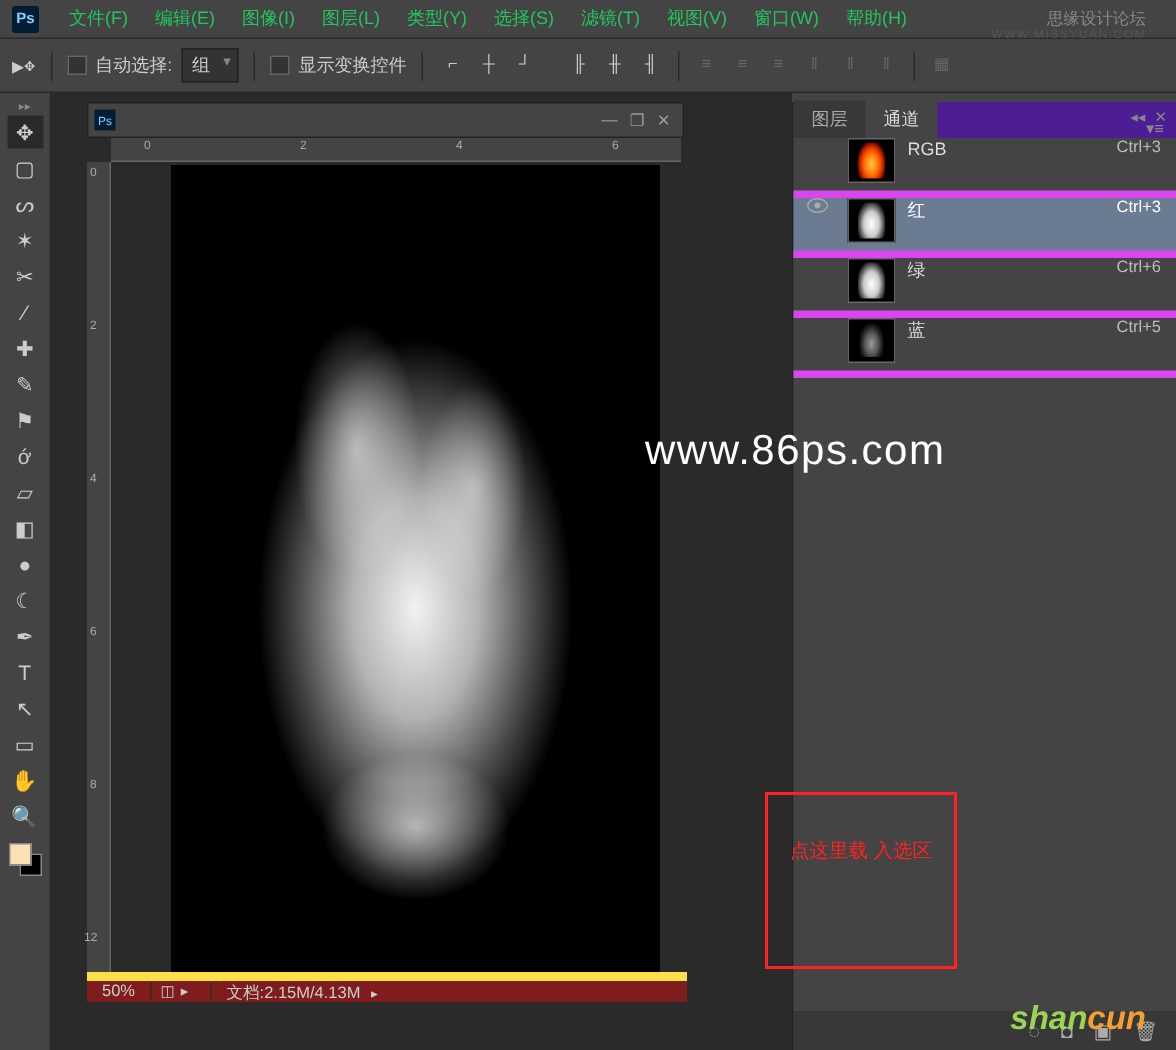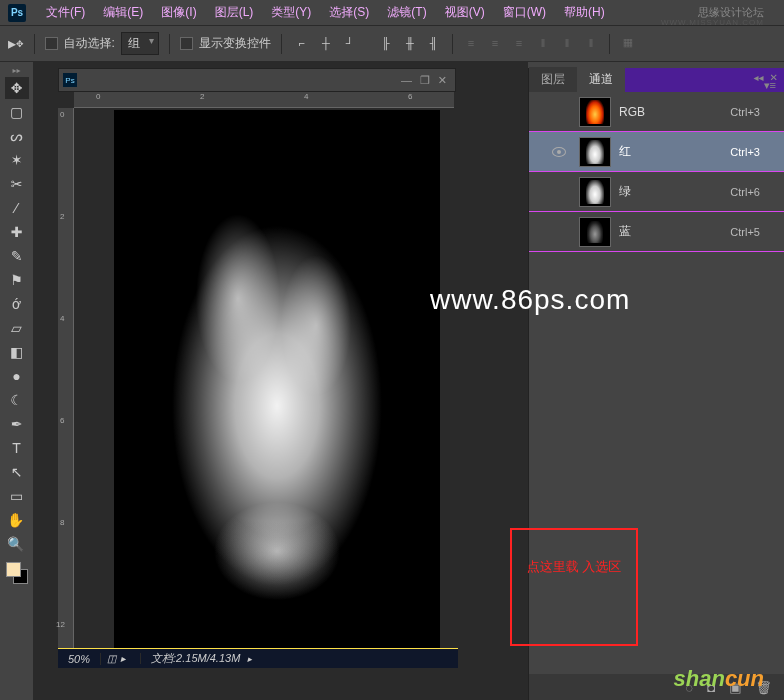--- a/index.html
+++ b/index.html
@@ -1,20 +1,20 @@
 <!DOCTYPE html>
 <html><head>
 <meta charset="utf-8">
 <style>
 * { margin: 0; padding: 0; box-sizing: border-box; font-family: "Microsoft YaHei", Arial, sans-serif; }
 body { background: #444444; width: 784px; height: 700px; overflow: hidden; position: relative; }
 
 .menubar { background: #444444; height: 26px; display: flex; align-items: center; padding: 0 8px; gap: 2px; border-bottom: 1px solid #2a2a2a; }
 .ps-logo { width: 18px; height: 18px; background: #001d33; display: flex; align-items: center; justify-content: center; font-size: 10px; font-weight: bold; color: #7fd4ff; border-radius: 2px; margin-right: 10px; }
-.menu-item { color: #f0abfc; font-size: 12px; padding: 3px 8px; cursor: default; }
+.menu-item { color: #22c55e; font-size: 12px; padding: 3px 8px; cursor: default; }
 .brand-text { position: absolute; right: 20px; top: 5px; color: #888; font-size: 11px; }
 .brand-url { position: absolute; right: 20px; top: 18px; color: #555; font-size: 8px; letter-spacing: 1px; }
 
 .options-bar { background: #444444; height: 36px; display: flex; align-items: center; padding: 0 8px; gap: 6px; border-bottom: 1px solid #2a2a2a; }
 .opt-tool-icon { display: flex; align-items: center; color: #ccc; }
 .opt-check { width: 13px; height: 13px; background: #333; border: 1px solid #666; }
 .opt-label { color: #ccc; font-size: 12px; }
 .opt-select { background: #333; border: 1px solid #222; color: #ccc; font-size: 12px; padding: 2px 18px 2px 6px; position: relative; }
 .opt-select::after { content: "▾"; position: absolute; right: 4px; color: #888; font-size: 10px; }
 .opt-divider { width: 1px; height: 20px; background: #2a2a2a; margin: 0 4px; }
@@ -44,32 +44,32 @@
 
 .canvas { position: absolute; left: 80px; top: 48px; width: 326px; height: 538px; background: #000; overflow: hidden; }
 .fire { position: absolute; inset: 0; background:
   radial-gradient(ellipse 140px 240px at 50% 55%, rgba(255,255,255,0.95) 0%, rgba(255,255,255,0.7) 30%, rgba(220,220,220,0.3) 55%, transparent 75%),
   radial-gradient(ellipse 60px 120px at 38% 35%, rgba(255,255,255,0.6) 0%, transparent 70%),
   radial-gradient(ellipse 50px 100px at 62% 40%, rgba(255,255,255,0.5) 0%, transparent 70%),
   radial-gradient(ellipse 90px 70px at 50% 82%, rgba(180,180,180,0.8) 0%, transparent 70%);
   filter: contrast(1.4);
 }
 
-.status-bar { position: absolute; bottom: 32px; left: 24px; height: 20px; background: #0f172a; display: flex; align-items: center; width: 400px; border-top: 1px solid #fde047; font-size: 11px; color: #ccc; font-style: italic; }
+.status-bar { position: absolute; bottom: 32px; left: 24px; height: 20px; background: #7f1d1d; display: flex; align-items: center; width: 400px; border-top: 6px solid #fde047; font-size: 11px; color: #ccc; }
 .zoom-field { padding: 0 10px; border-right: 1px solid #2a2a2a; }
 .doc-info { padding: 0 10px; }
 
 .panels { width: 256px; background: #444444; border-left: 1px solid #222; display: flex; flex-direction: column; margin-top: 6px; position: relative; }
 .panel-header { display: flex; align-items: flex-end; height: 24px; background: #4c1d95; }
 .panel-tab { padding: 4px 12px; font-size: 12px; color: #aaa; background: #383838; }
 .panel-tab.active { background: #444; color: #ddd; margin-top: 32px; }
 .panel-corner { position: absolute; right: 6px; top: 4px; color: #888; font-size: 10px; display: flex; gap: 6px; }
 
 .channel-list { flex: 1; background: #444; min-height: 480px; position: relative; }
-.channel-row { display: flex; align-items: center; height: 40px; padding: 0 18px; border-bottom: 1px solid #d946ef; }
+.channel-row { display: flex; height: 40px; padding: 0 4px; border-bottom: 5px solid #d946ef; }
 .channel-row.selected { background: #6b7b92; }
 .vis-col { width: 24px; display: flex; justify-content: center; }
 .eye-icon { width: 14px; height: 10px; border: 1px solid #aaa; border-radius: 50%; position: relative; }
 .eye-icon::after { content: ""; position: absolute; width: 4px; height: 4px; background: #aaa; border-radius: 50%; top: 2px; left: 4px; }
 .ch-thumb { width: 32px; height: 30px; background: #000; border: 1px solid #666; margin: 0 8px; position: relative; overflow: hidden; }
 .th-fire-rgb { background: #000; }
 .th-fire-rgb::after { content: ""; position: absolute; inset: 2px 6px; background: radial-gradient(ellipse at 50% 60%, #ffcc44 0%, #ff6600 40%, #cc2200 60%, transparent 80%); }
 .th-fire-bw::after { content: ""; position: absolute; inset: 2px 6px; background: radial-gradient(ellipse at 50% 60%, #fff 0%, #ccc 40%, #666 60%, transparent 80%); }
 .th-fire-dim::after { content: ""; position: absolute; inset: 3px 7px; background: radial-gradient(ellipse at 50% 60%, #999 0%, #555 40%, #222 60%, transparent 80%); }
 .ch-name { color: #ddd; font-size: 12px; flex: 1; }

